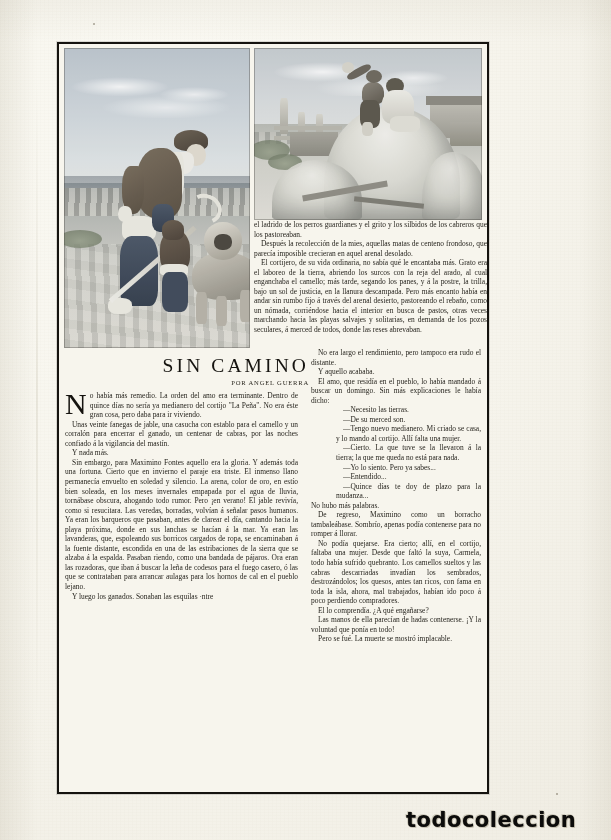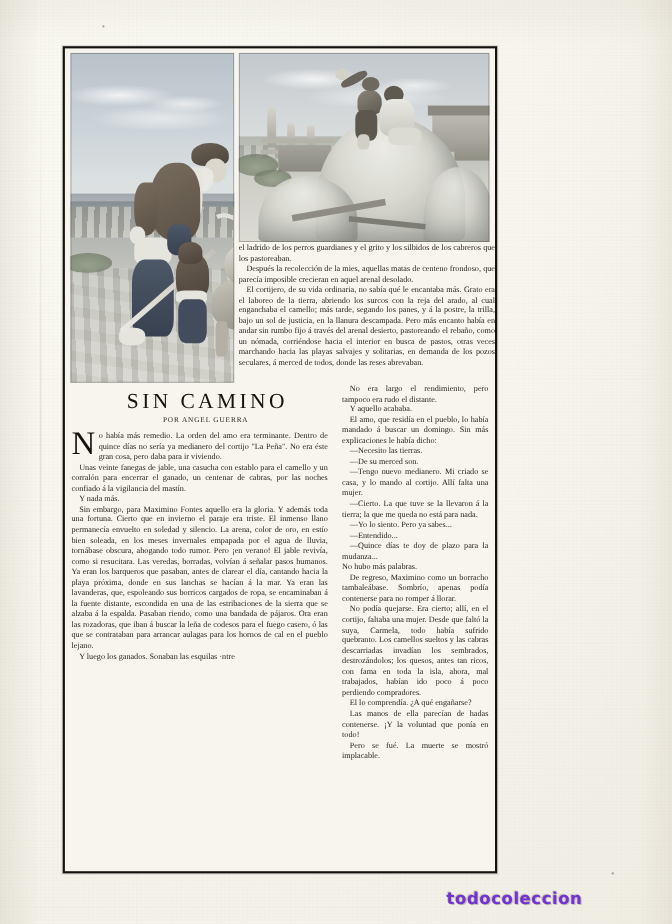--- a/index.html
+++ b/index.html
@@ -39,21 +39,21 @@
       linear-gradient(180deg, rgba(120,108,78,.06) 0, rgba(120,108,78,0) 5%),
       linear-gradient(-90deg, rgba(120,108,78,.07) 0, rgba(120,108,78,0) 5%);
     pointer-events: none;
   }
 
   
   .frame {
     position: absolute;
     left: 57px;
     top: 42px;
-    width: 395px;
+    width: 432px;
     height: 752px;
     border: 2.5px solid #15130f;
     background: #f7f5ed;
     box-sizing: border-box;
     box-shadow: 0 0 0 1px rgba(0,0,0,.12);
   }
   .frame-inner {
     position: absolute;
     inset: 0;
     padding: 4px 5px 3px 5px;
@@ -169,21 +169,21 @@
   .right-top-col {
     width: 228px;
     height: 128px;
     padding-top: 0px;
     box-sizing: border-box;
   }
 
   
   .headline-zone {
     width: 244px;
-    text-align: center;
+    text-align: right;
     padding-top: 4px;
   }
   .title {
     font-family: "Liberation Serif", serif;
     font-size: 19.5px;
     letter-spacing: 3.1px;
     color: #15130f;
     font-weight: 400;
     margin: 4px 0 2px 0;
     line-height: 1;
@@ -214,21 +214,21 @@
     text-align: justify;
     text-justify: inter-word;
     hyphens: auto;
     -webkit-hyphens: auto;
   }
   .col p {
     margin: 0;
     text-indent: 7px;
   }
   .col p.noindent { text-indent: 0; }
-  .col p.dialog { text-indent: 7px; }
+  .col p.dialog { text-indent: 7px; margin-left: 25px; }
 
   
   .dropcap-para { position: relative; min-height: 26px; }
   .dropcap {
     float: left;
     font-size: 30px;
     line-height: 23px;
     padding: 1px 3px 0 0;
     color: #15130f;
     font-family: "Liberation Serif", serif;
@@ -236,23 +236,23 @@
 
   .col-right { padding-top: 0; }
 
   
   .watermark {
     position: absolute;
     left: 406px;
     top: 808px;
     font-family: "DejaVu Sans", sans-serif;
     font-weight: 700;
-    font-size: 15px;
+    font-size: 21px;
     letter-spacing: .5px;
-    color: #6d28d9;
+    color: #000000;
     text-shadow:
       0 0 1px rgba(150,142,120,.75),
       1px 1px 0 rgba(150,142,120,.45),
       -1px -1px 0 rgba(150,142,120,.35);
     opacity: .95;
     user-select: none;
   }
 
   .spine-mark {
     position: absolute;

